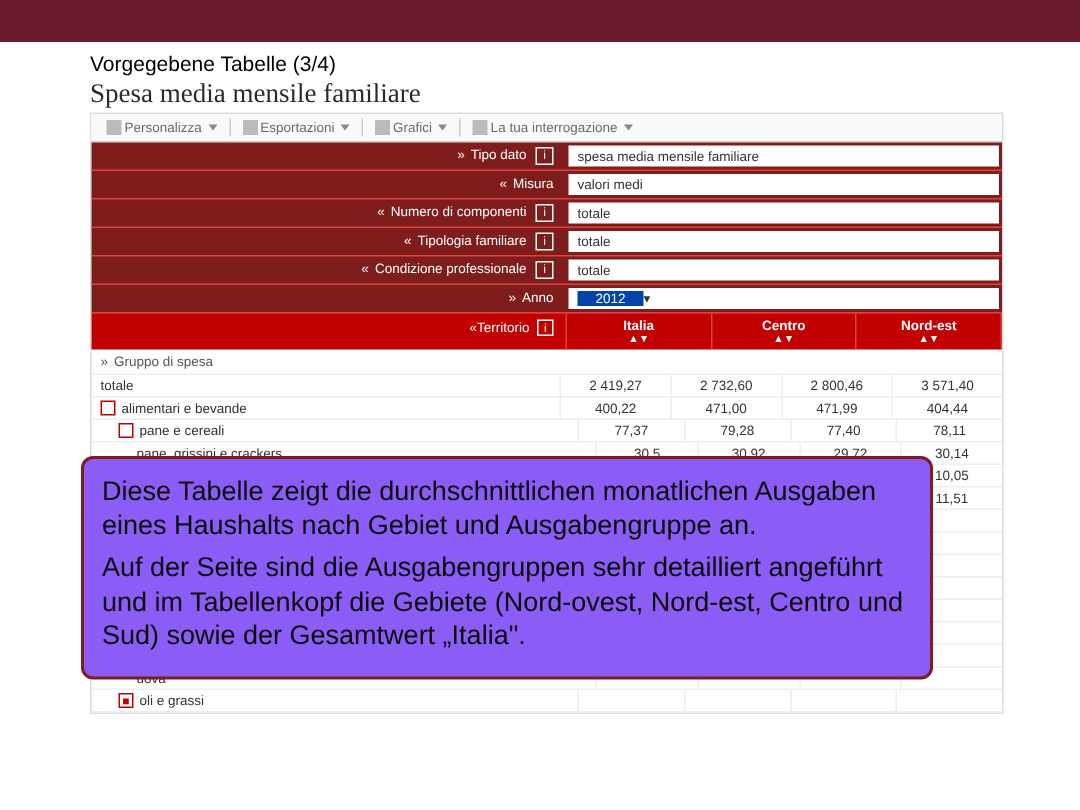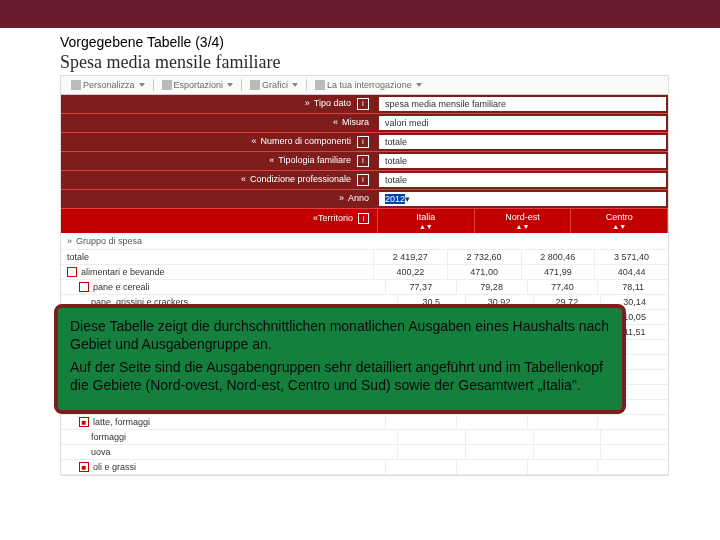--- a/index.html
+++ b/index.html
@@ -11,35 +11,35 @@
 .toolbar .tb-item{display:flex;align-items:center;gap:2px;color:#6a6a6a;padding:1px 4px}
 .toolbar .tb-icon{width:10px;height:10px;background:#bbb}
 .toolbar .drop{width:0;height:0;border-left:3px solid transparent;border-right:3px solid transparent;border-top:4px solid #888;margin-left:2px}
 .toolbar .sep{width:1px;height:12px;background:#ccc}
 .filters{background:#7f1d1d;color:#fff}
 .filters-row{display:flex;border-bottom:1px solid #e04040}
 .filters-label{flex:0 0 300px;text-align:right;padding:3px 8px;font-size:9px;color:#fff}
 .filters-label .info{display:inline-block;width:10px;height:10px;border:1px solid #fff;color:#fff;font-size:8px;line-height:10px;text-align:center;margin-left:6px}
 .filters-label .arrow{margin-right:4px}
 .filters-value{flex:1;background:#fff;color:#333;padding:2px 6px;font-size:9px;display:flex;align-items:center;margin:2px}
-.highlight{background:#0044aa;color:#fff;padding:0 0}
+.highlight{background:#0044aa;color:#fff;padding:0 12px}
 .column-header{background:#c30000;color:#fff;display:flex}
 .column-header .lbl-cell{flex:0 0 300px;text-align:right;padding:4px 8px;font-size:9px;border-right:1px solid #e04040}
-.column-header .region{flex:1;text-align:center;padding:3px 2px;font-weight:normal;font-size:9px;border-right:1px solid #e04040}
+.column-header .region{flex:1;text-align:center;padding:3px 2px;font-weight:bold;font-size:9px;border-right:1px solid #e04040}
 .column-header .sort{font-size:7px;margin-top:1px}
 .grouphead{display:flex;font-size:9px;border-bottom:1px solid #eee}
 .grouphead .gh-l{flex:0 0 300px;padding:3px 6px;color:#555}
 .datarow{display:flex;font-size:9px;border-bottom:1px solid #eee;color:#333}
 .datarow .row-label{flex:0 0 300px;padding:2px 6px;display:flex;align-items:center;gap:4px}
 .datarow .row-label.ind1{padding-left:18px}
 .datarow .row-label.ind2{padding-left:30px}
 .sq{width:8px;height:8px;border:1px solid #c30000;display:inline-flex;align-items:center;justify-content:center;font-size:8px;color:#c30000;flex-shrink:0}
 .datarow .cell{flex:1;text-align:center;padding:2px 10px;border-left:1px solid #eee}
 .overlay-area{position:relative;height:0}
-.callout{position:absolute;left:54px;top:-172px;width:540px;background:#15803d;border:4px solid #7f1d1d;padding:10px 12px;font-size:14px;line-height:1.25;color:#0a0a0a;border-radius:8px}
+.callout{position:absolute;left:54px;top:-172px;width:540px;background:#8b5cf6;border:2px solid #7f1d1d;padding:10px 12px;font-size:18px;line-height:1.25;color:#0a0a0a;border-radius:8px}
 .callout p{margin:0 0 6px 0}
 </style>
 </head>
 <body>
 
 <div class="header-bar"></div>
 
 <div class="slide-title">Vorgegebene Tabelle (3/4)</div>
 <div class="page-title">Spesa media mensile familiare</div>
 
@@ -103,25 +103,25 @@
 
   <div class="column-header">
     <div class="lbl-cell">
       <span class="arrow">«</span><span>Territorio</span><span class="info" style="border:1px solid #fff;width:9px;height:9px;display:inline-block;margin-left:5px;font-size:8px;text-align:center;line-height:9px">i</span>
     </div>
     <div class="region">
         <div>Italia</div>
         <div class="sort">▲▼</div>
       </div>
     <div class="region">
+        <div>Centro</div>
+        <div class="sort">▲▼</div>
+      </div>
+    <div class="region">
         <div>Nord-est</div>
-        <div class="sort">▲▼</div>
-      </div>
-    <div class="region">
-        <div>Centro</div>
         <div class="sort">▲▼</div>
       </div>
   </div>
 
   <div class="grouphead">
     <div class="gh-l"><span style="margin-right:4px">»</span><span>Gruppo di spesa</span></div>
   </div>
 
   <div id="data-rows">
       <div class="datarow">

